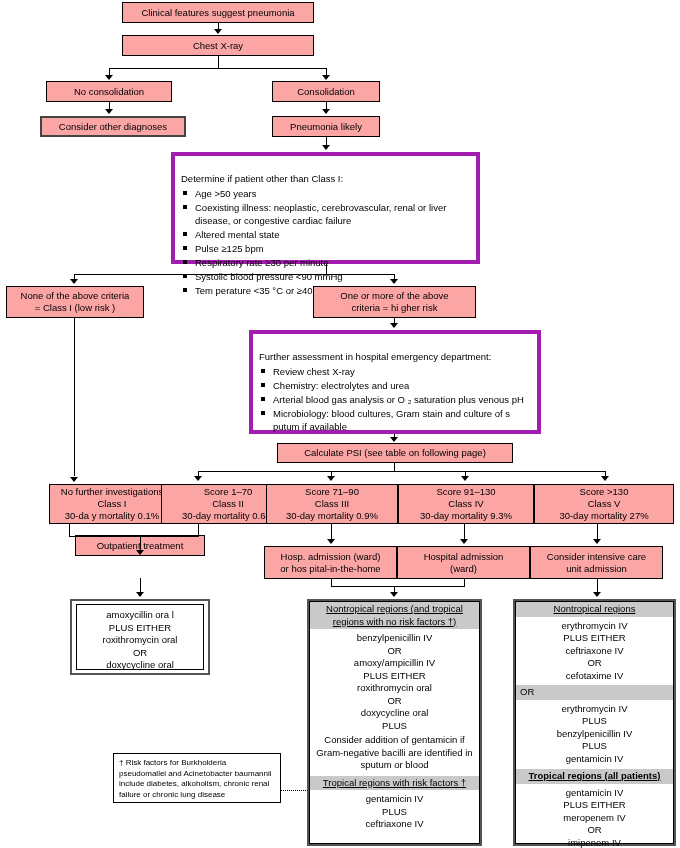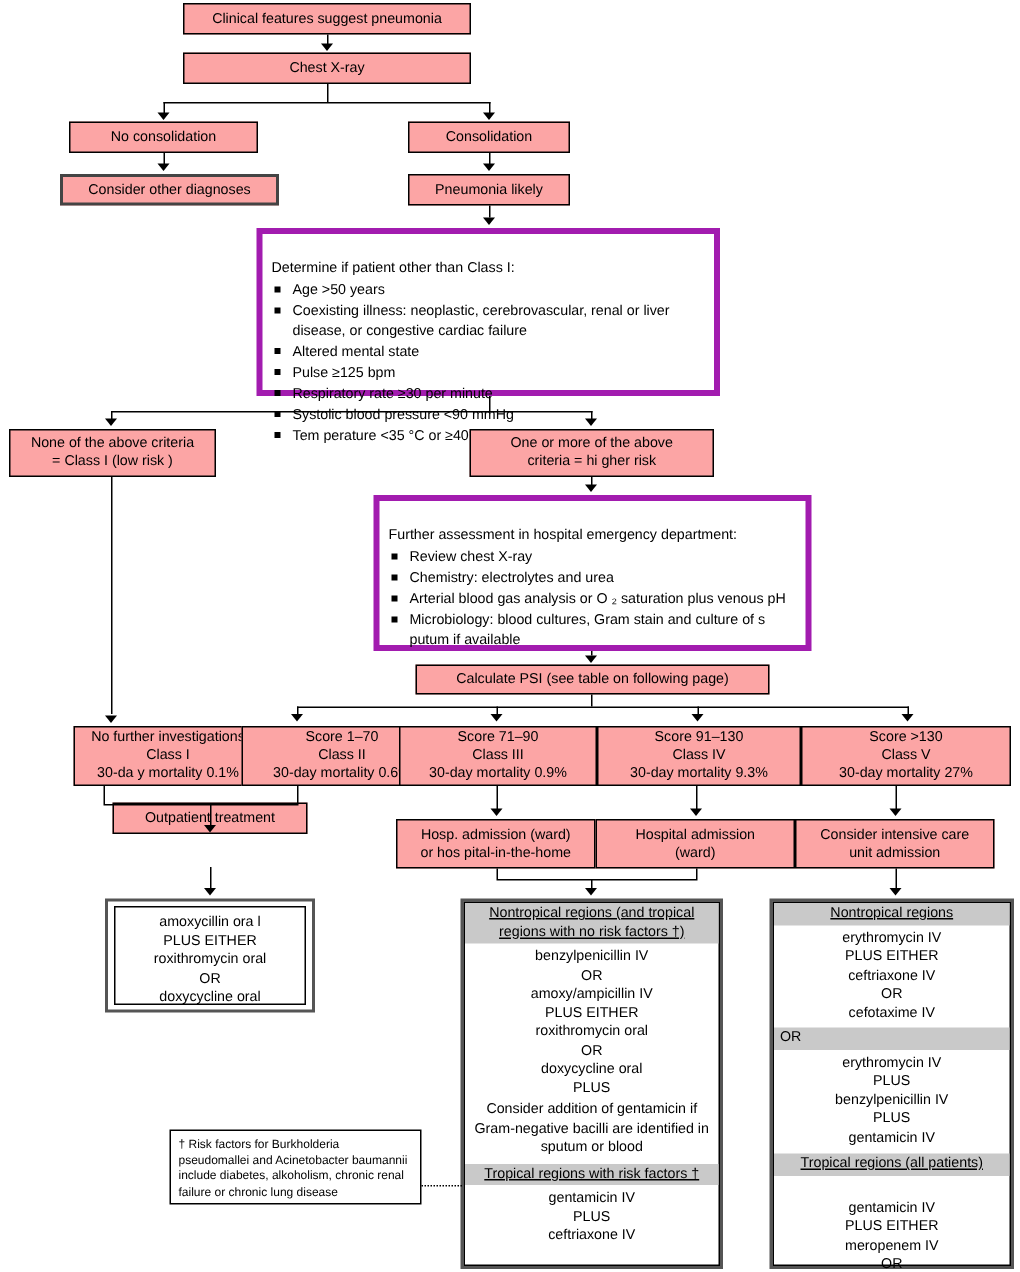--- a/index.html
+++ b/index.html
@@ -194,21 +194,21 @@
     <div>PLUS EITHER</div>
     <div>ceftriaxone IV</div>
     <div>OR</div>
     <div>cefotaxime IV</div>
     <div class="hdr" style="margin:3px -3px 3px -3px;text-decoration:none;text-align:left;padding-left:4px;">OR</div>
     <div>erythromycin IV</div>
     <div>PLUS</div>
     <div>benzylpenicillin IV</div>
     <div>PLUS</div>
     <div>gentamicin IV</div>
-    <div class="hdr" style="margin:4px -3px 16px -3px;">Tropical regions  (all patients)</div>
+    <div class="hdr" style="margin:4px -3px 3px -3px;font-weight:bold;">Tropical regions  (all patients)</div>
     <div>gentamicin IV</div>
     <div>PLUS EITHER</div>
     <div>meropenem IV</div>
     <div>OR</div>
     <div>imipenem IV</div>
   </div>
 </div>
 
 <div class="note" style="left:113px;top:753px;width:168px;height:50px;">
   <span>†  Risk factors for Burkholderia pseudomallei   and Acinetobacter baumannii   include diabetes, alkoholism, chronic renal failure or chronic lung disease</span>

